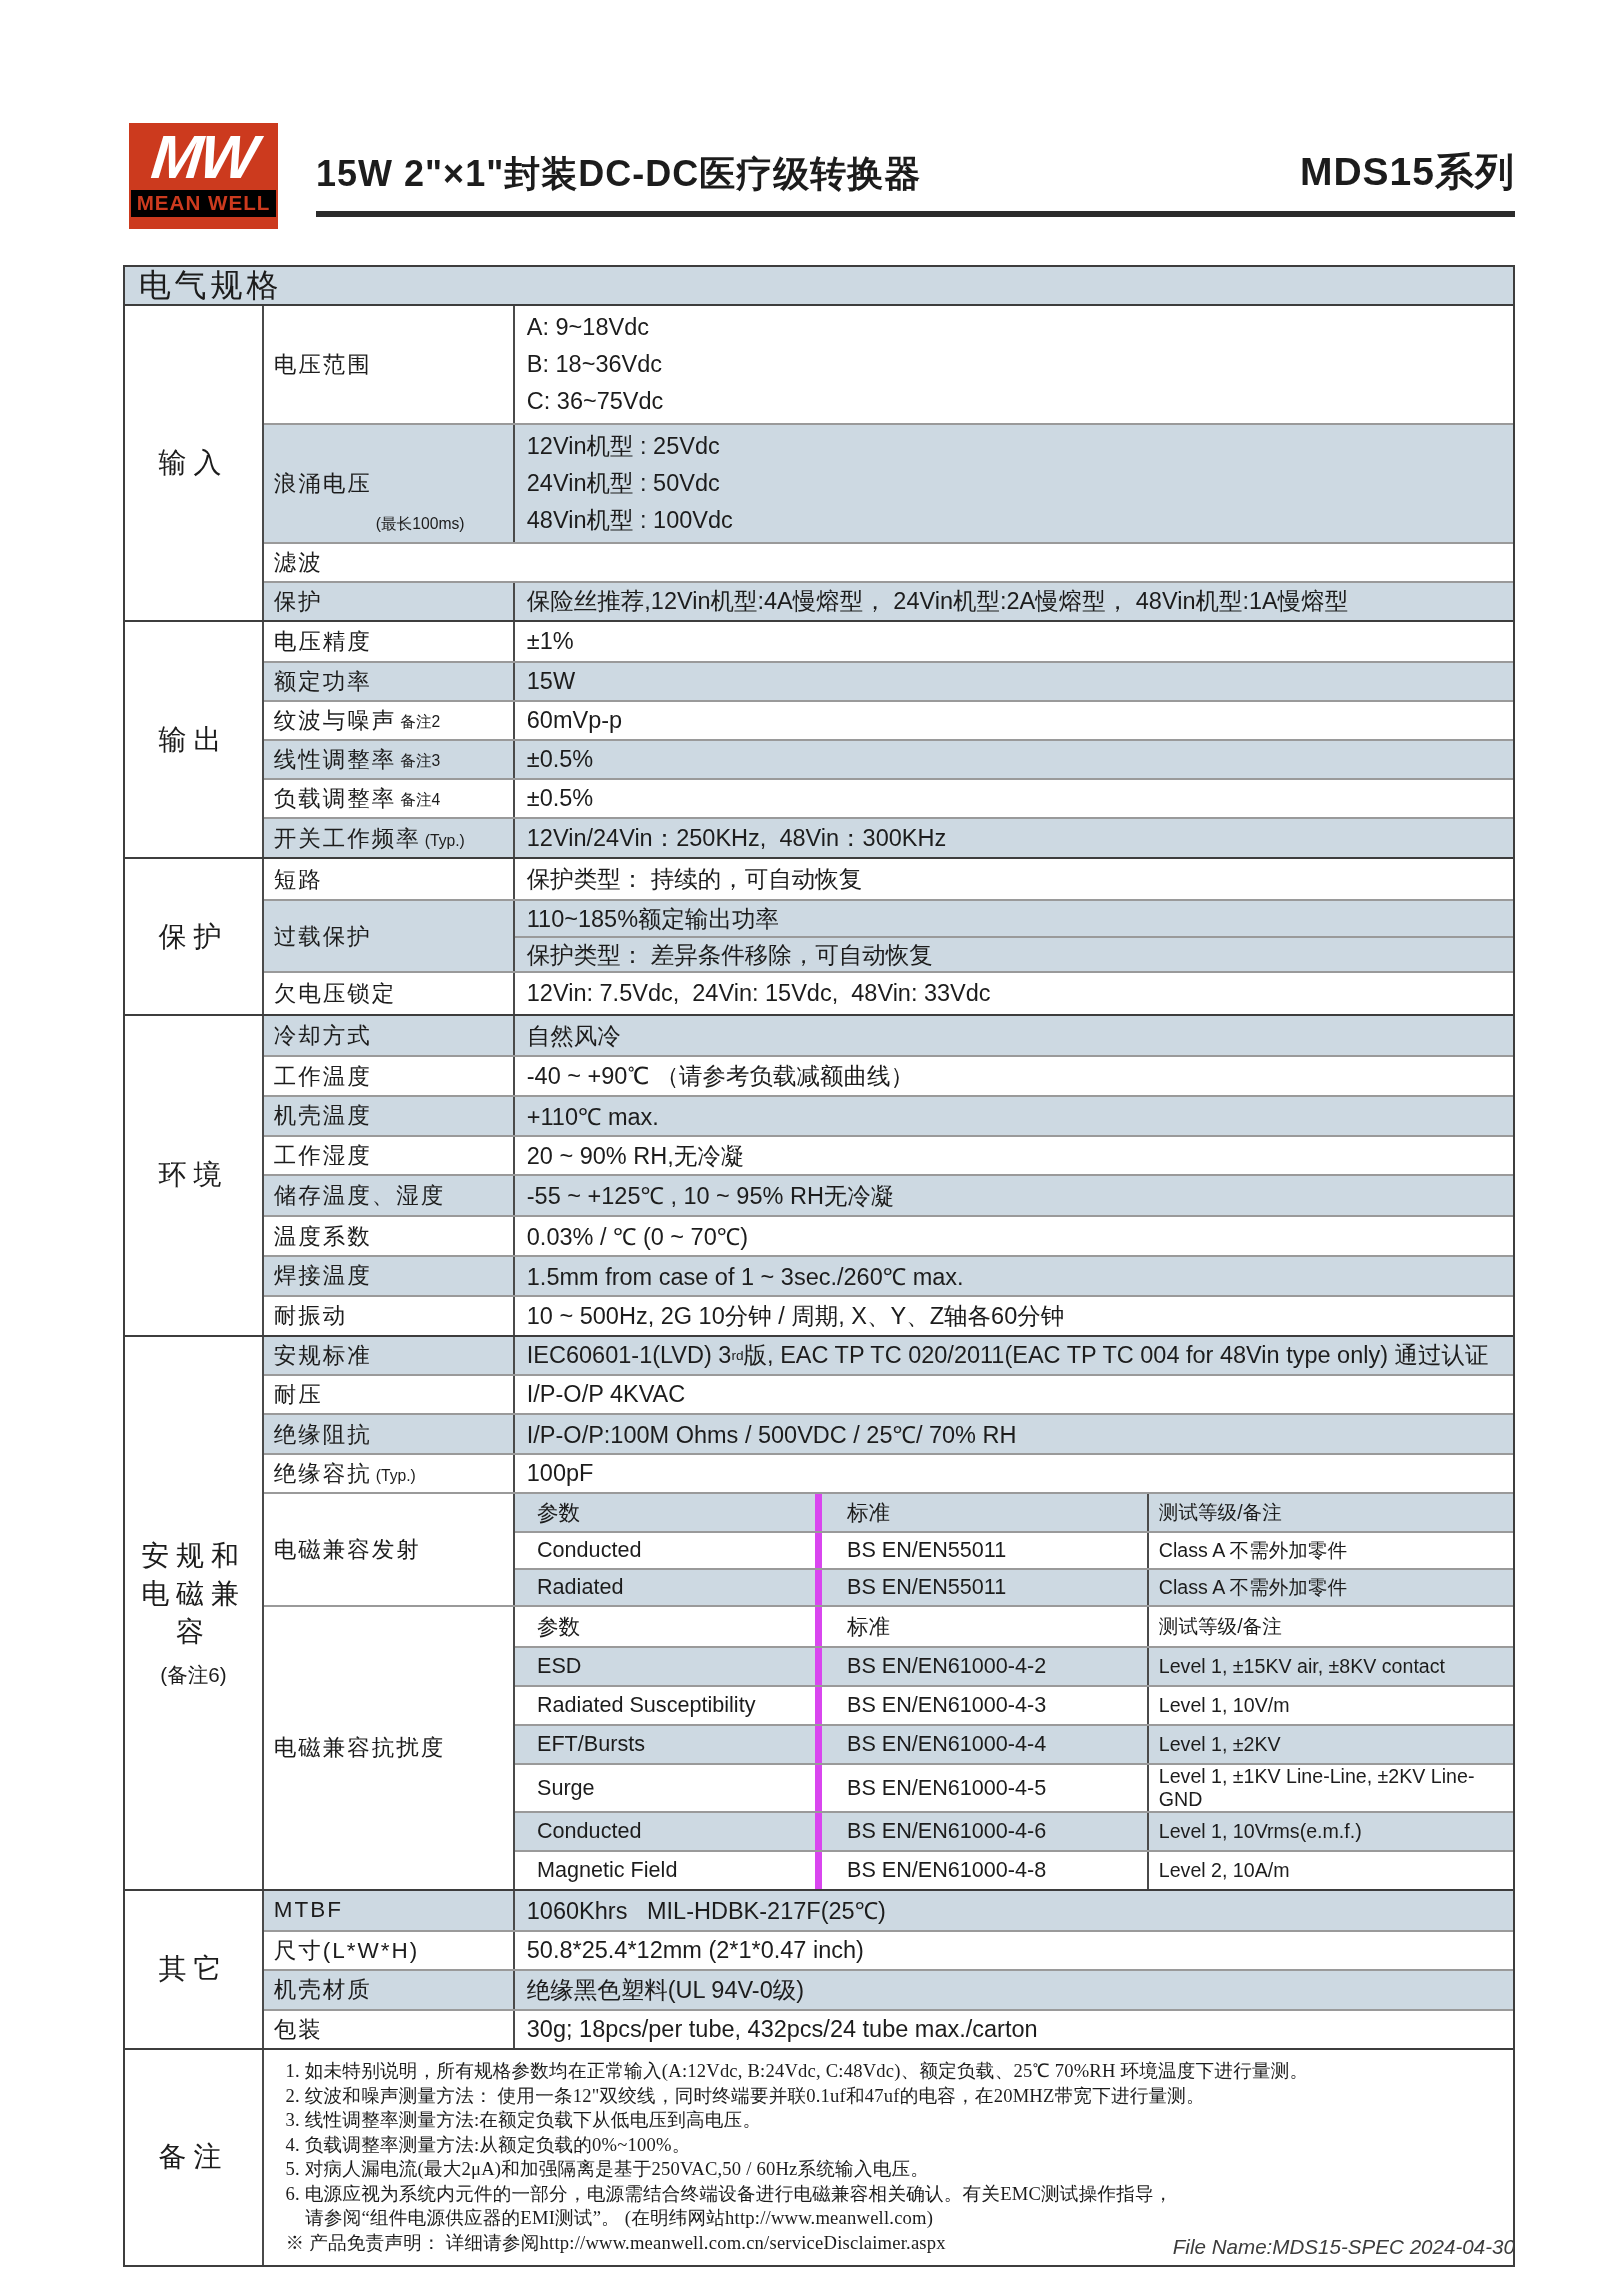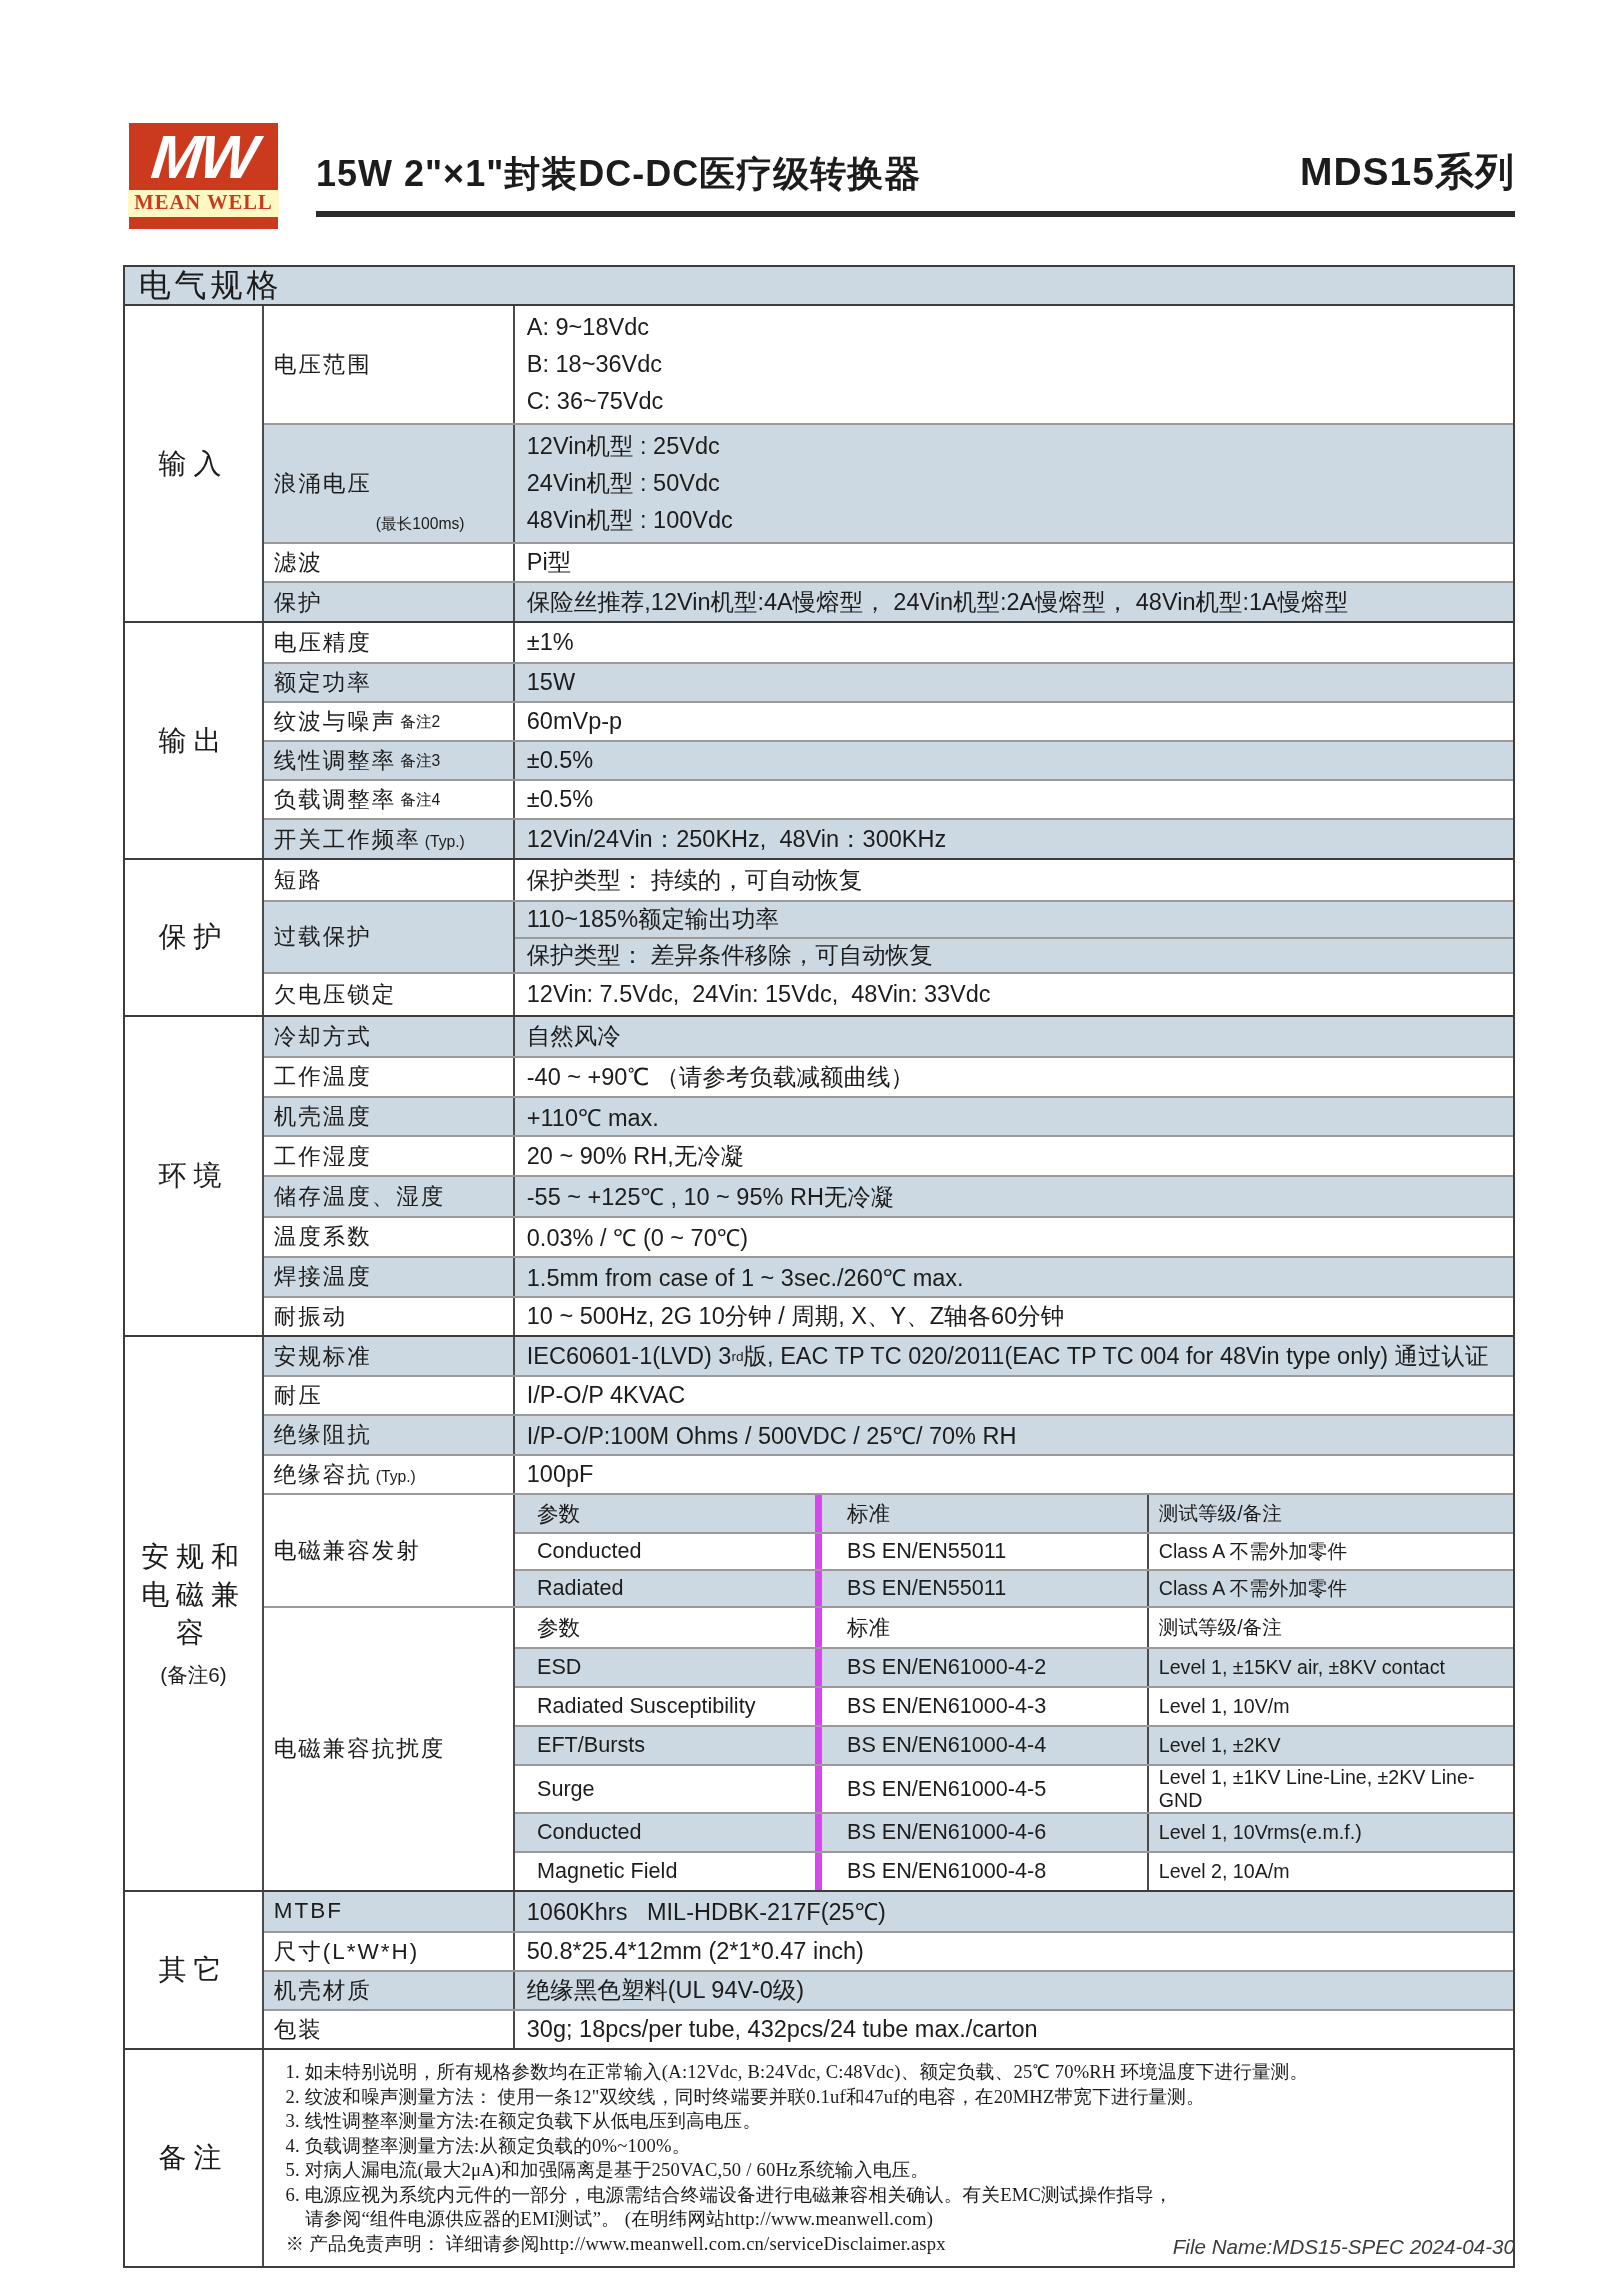--- a/index.html
+++ b/index.html
@@ -4,22 +4,22 @@
 <style>
   * { margin:0; padding:0; box-sizing:border-box; }
   body { background:#ffffff; font-family:"Liberation Sans", sans-serif; color:#1c1c1c; }
   .page { position:relative; width:1621px; height:2293px; background:#fff; overflow:hidden; }
 
   
   .top { position:relative; height:265px; }
   .logo { position:absolute; left:129px; top:123px; width:149px; height:106px;
           background:#cc3a1e; display:flex; flex-direction:column; align-items:center; justify-content:flex-start; }
   .logo-mw { font-style:italic; font-weight:bold; font-size:61px; line-height:65px; color:#fff; letter-spacing:-2.9px; margin-top:2px; transform:skewX(-6deg); }
-  .logo-name { background:#fef9c3; color:#cc3a1e; font-weight:bold; font-size:20.6px; letter-spacing:1px;
-               padding:1px 5.9px 2px 5.9px; margin-bottom:6.9px; line-height:23.5px; white-space:nowrap;font-family:Liberation Serif, serif; }
+  .logo-name { background:#000000; color:#cc3a1e; font-weight:bold; font-size:20.6px; letter-spacing:1px;
+               padding:1px 5.9px 2px 5.9px; margin-bottom:6.9px; line-height:23.5px; white-space:nowrap; }
   .title-block { position:absolute; left:316px; width:1199px; top:145px; }
   .title-row { display:flex; justify-content:space-between; align-items:flex-end; padding-bottom:11.8px; border-bottom:6.9px solid #2b2b2b; }
   .doc-title { font-size:36px; font-weight:600; letter-spacing:1px; }
   .doc-series { font-size:39px; font-weight:bold; letter-spacing:1px; }
 
   
   .spec-table { position:absolute; left:123px; top:265px; width:1392px; border:2px solid #3d3d3d; background:#fff; }
   .tbl-title { height:39px; background:#cdd9e2; border-bottom:2px solid #3d3d3d; display:flex; align-items:center;
                padding-left:13.7px; font-size:32px; letter-spacing:3.9px; }
   .section { display:flex; }
@@ -103,21 +103,20 @@
             <span class="small">(最长100ms)</span>
           </div>
           <div class="value multi">
             <div>12Vin机型 : 25Vdc</div>
             <div>24Vin机型 : 50Vdc</div>
             <div>48Vin机型 : 100Vdc</div>
           </div>
         </div>
         <div class="row">
           <div class="label">滤波</div>
-          <div class="value">Pi型</div>
         </div>
         <div class="row sh">
           <div class="label">保护</div>
           <div class="value">保险丝推荐,12Vin机型:4A慢熔型， 24Vin机型:2A慢熔型， 48Vin机型:1A慢熔型</div>
         </div>
       </div>
     </div>
 
     <div class="section">
       <div class="group-cell">输出</div>

